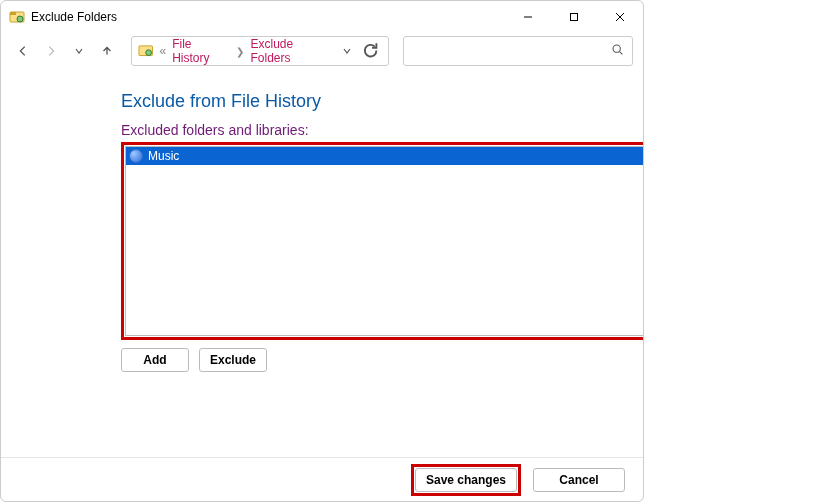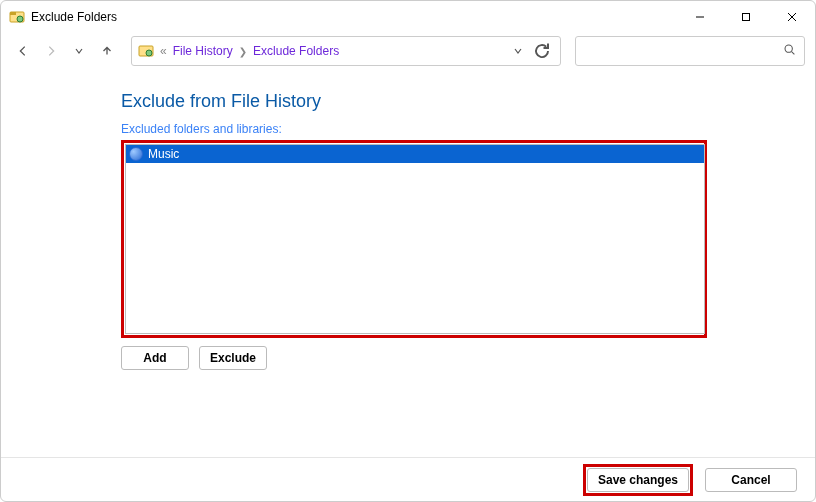--- a/index.html
+++ b/index.html
@@ -1,45 +1,45 @@
 <!DOCTYPE html>
 <html><head>
 <meta charset="utf-8">
 <style>
   * { box-sizing: border-box; margin: 0; padding: 0; }
   body { font-family: "Segoe UI", Tahoma, sans-serif; font-size: 12px; color: #000; background: #fff; }
-  .window { width: 816px; height: 502px; border: 1px solid #ccc; border-radius: 6px; overflow: hidden; display: flex; flex-direction: column; background: #fff; }
+  .window { width: 644px; height: 502px; border: 1px solid #ccc; border-radius: 6px; overflow: hidden; display: flex; flex-direction: column; background: #fff; }
 
   .titlebar { height: 32px; display: flex; align-items: center; padding: 0 0 0 8px; }
   .titlebar .appicon { width: 16px; height: 16px; margin-right: 6px; display: flex; align-items: center; justify-content: center; }
   .titlebar .title { font-size: 12px; color: #000; flex: 0 0 auto; }
   .titlebar .spacer { flex: 1; }
   .winbtn { width: 46px; height: 32px; display: flex; align-items: center; justify-content: center; }
   .winbtn svg { width: 10px; height: 10px; }
 
   .nav-row { height: 36px; display: flex; align-items: center; padding: 0 10px; gap: 4px; }
   .nav-btn { width: 24px; height: 24px; display: flex; align-items: center; justify-content: center; color: #555; }
   .nav-btn.disabled { color: #bbb; }
   .nav-btn svg { width: 14px; height: 14px; }
   .small-chev svg { width: 10px; height: 10px; }
   .addrbar { flex: 1; height: 30px; border: 1px solid #ccc; border-radius: 3px; display: flex; align-items: center; padding: 0 6px; margin-left: 8px; }
   .addrbar .folder-icon { width: 16px; height: 16px; margin-right: 6px; }
-  .addrbar .crumb { font-size: 12px; color: #6d28d9; padding: 0 2px; }
+  .addrbar .crumb { font-size: 12px; color: #be185d; padding: 0 2px; }
   .addrbar .pre { color: #888; padding-right: 4px; }
   .addrbar .chev { color: #888; padding: 0 4px; font-size: 10px; }
   .addrbar .addr-spacer { flex: 1; }
   .addrbar .addr-btn { width: 24px; height: 24px; display: flex; align-items: center; justify-content: center; color: #555; }
   .searchbox { width: 230px; height: 30px; border: 1px solid #ccc; border-radius: 3px; margin-left: 10px; display: flex; align-items: center; padding: 0 8px; }
   .searchbox input { border: none; outline: none; flex: 1; font-size: 12px; background: transparent; }
   .searchbox .search-icon { color: #555; }
 
   .content { flex: 1; padding: 22px 20px 10px 120px; display: flex; flex-direction: column; }
   .page-title { color: #0a5aa6; font-size: 18px; font-weight: 400; margin-bottom: 10px; }
   .desc { font-size: 12px; color: #000; margin-bottom: 16px; }
-  .list-label { font-size: 12px; color: #3b82f6; margin-bottom: 4px; }
+  .list-label { font-size: 14px; color: #701a75; margin-bottom: 4px; }
 
   .highlight-wrap { border: 3px solid #c00; padding: 1px; }
   .listbox { width: 580px; height: 190px; border: 1px solid #bbb; background: #fff; overflow: hidden; }
   .listbox .item { height: 18px; display: flex; align-items: center; padding: 6px 3px; font-size: 12px; }
   .listbox .item.selected { background: #0a64d1; color: #fff; }
   .listbox .item .li-icon { width: 14px; height: 14px; margin-right: 5px; border-radius: 50%; background: radial-gradient(circle at 30% 30%, #9ec9ff, #2a6bd4); border: 1px solid #2a6bd4; }
 
   .btn-row { margin-top: 8px; display: flex; gap: 10px; }
   .btn { min-width: 68px; height: 24px; border: 1px solid #bbb; border-radius: 3px; background: #fff; font-size: 12px; display: flex; align-items: center; justify-content: center; padding: 0 10px; cursor: default; font-weight: bold; }
   .btn.wide { min-width: 92px; }

